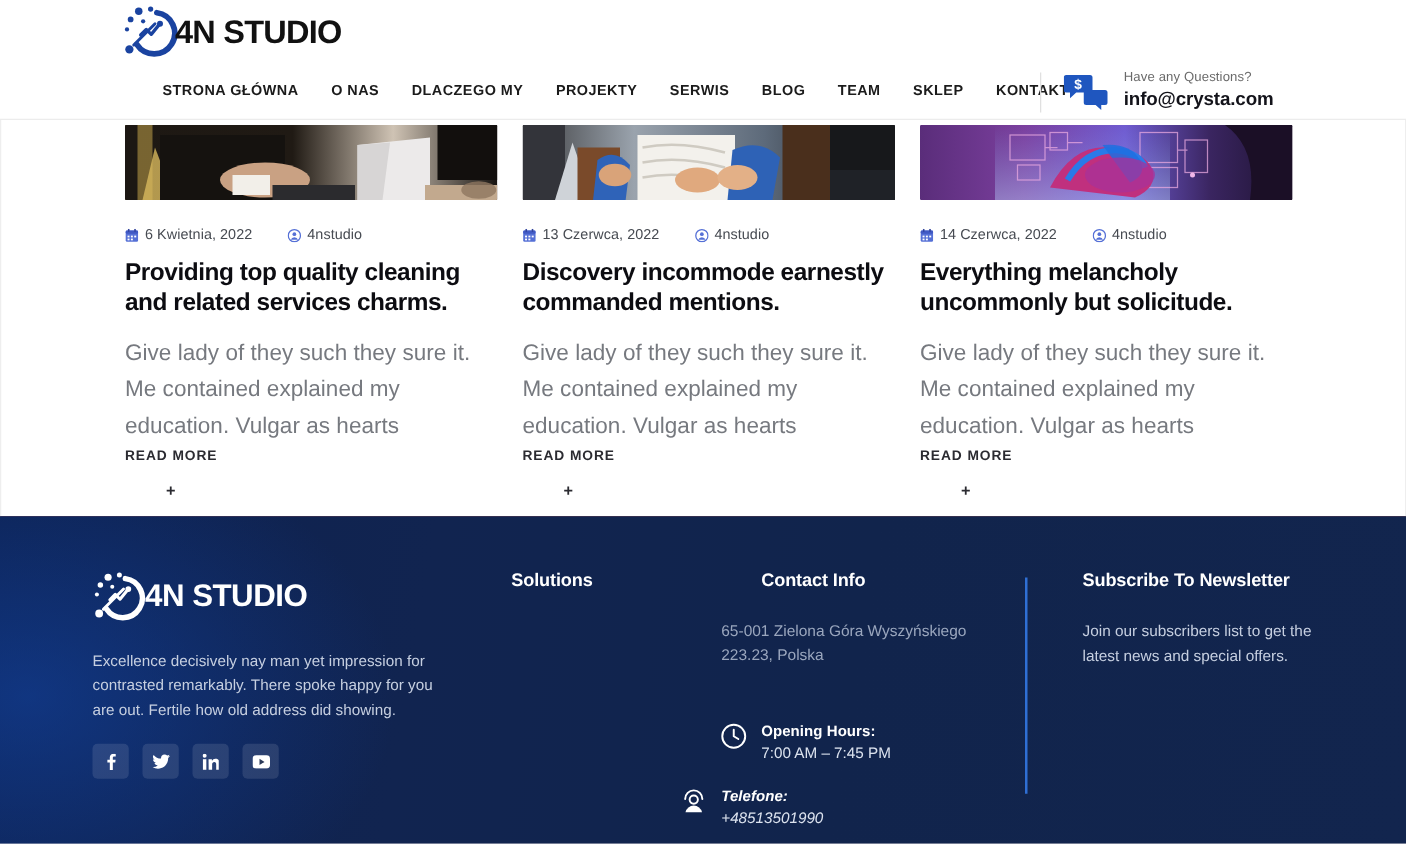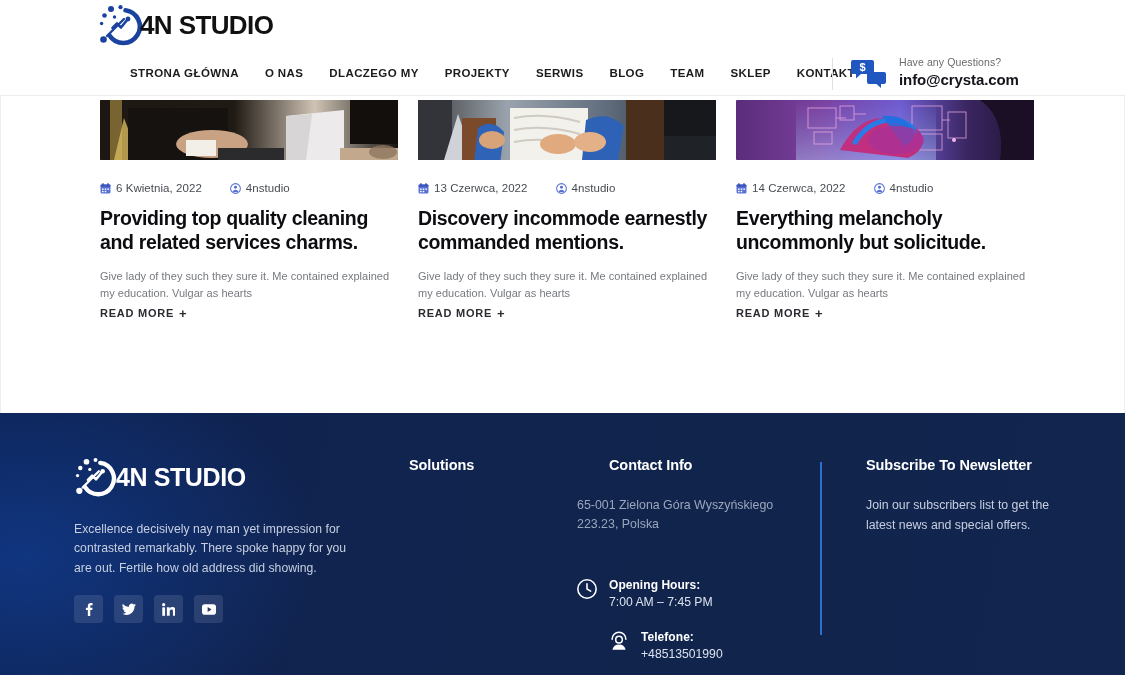--- a/index.html
+++ b/index.html
@@ -156,37 +156,38 @@
     font-size: 19.5px;
     font-weight: bold;
     line-height: 1.22;
     color: #0c0c11;
     letter-spacing: -0.35px;
     cursor: pointer;
   }
 
   .card-desc {
     margin-top: 13px;
-    font-size: 11px;
+    font-size: 18px;
     line-height: 1.62;
     color: #76797f;
     letter-spacing: 0.03px;
   }
 
   .read-more {
     display: inline-flex;
     align-items: center;
-    gap: 5px;
+    gap: 15px;
     margin-top: 0;
     font-size: 11px;
     font-weight: bold;
     letter-spacing: 0.75px;
     color: #2b2b31;
     text-decoration: none;
     cursor: pointer;
+    flex-direction: column;
   }
   .read-more .plus { font-size: 13px; font-weight: bold; line-height: 1; }
 
   
   .footer {
     position: absolute;
     top: 413px; left: 0;
     width: 1125px;
     height: 262px;
     background:
@@ -265,21 +266,21 @@
   }
 
   .contact-row {
     position: absolute;
     display: flex;
     align-items: flex-start;
     gap: 11px;
     margin-top: 28px;
   }
   #row-hours { left: 576px; top: 549px; }
-  #row-phone { left: 608px; top: 601px; }
+  #row-phone { left: 544px; top: 601px; font-style: italic; }
   .contact-row svg { display: block; margin-top: 1px; }
   .cr-label {
     font-size: 12px;
     font-weight: bold;
     color: #ffffff;
     line-height: 1.35;
     letter-spacing: 0.05px;
   }
   .cr-value {
     font-size: 12.2px;

